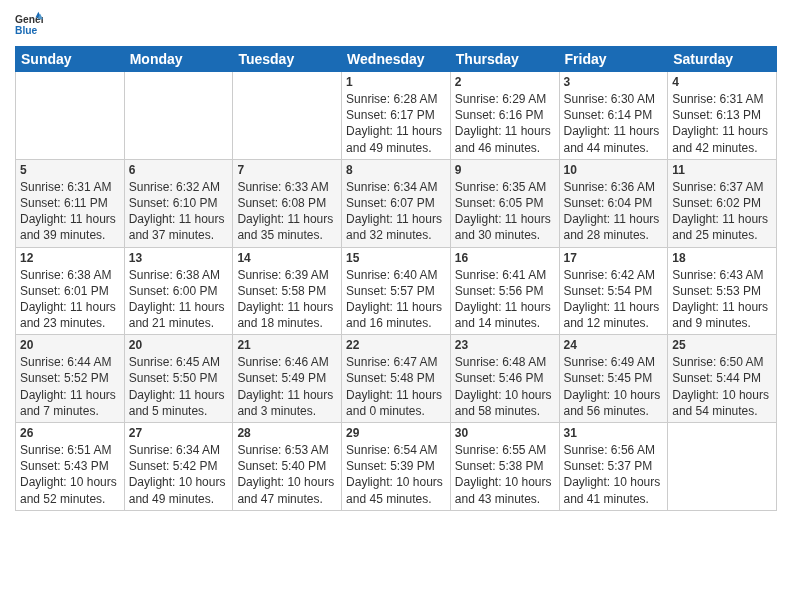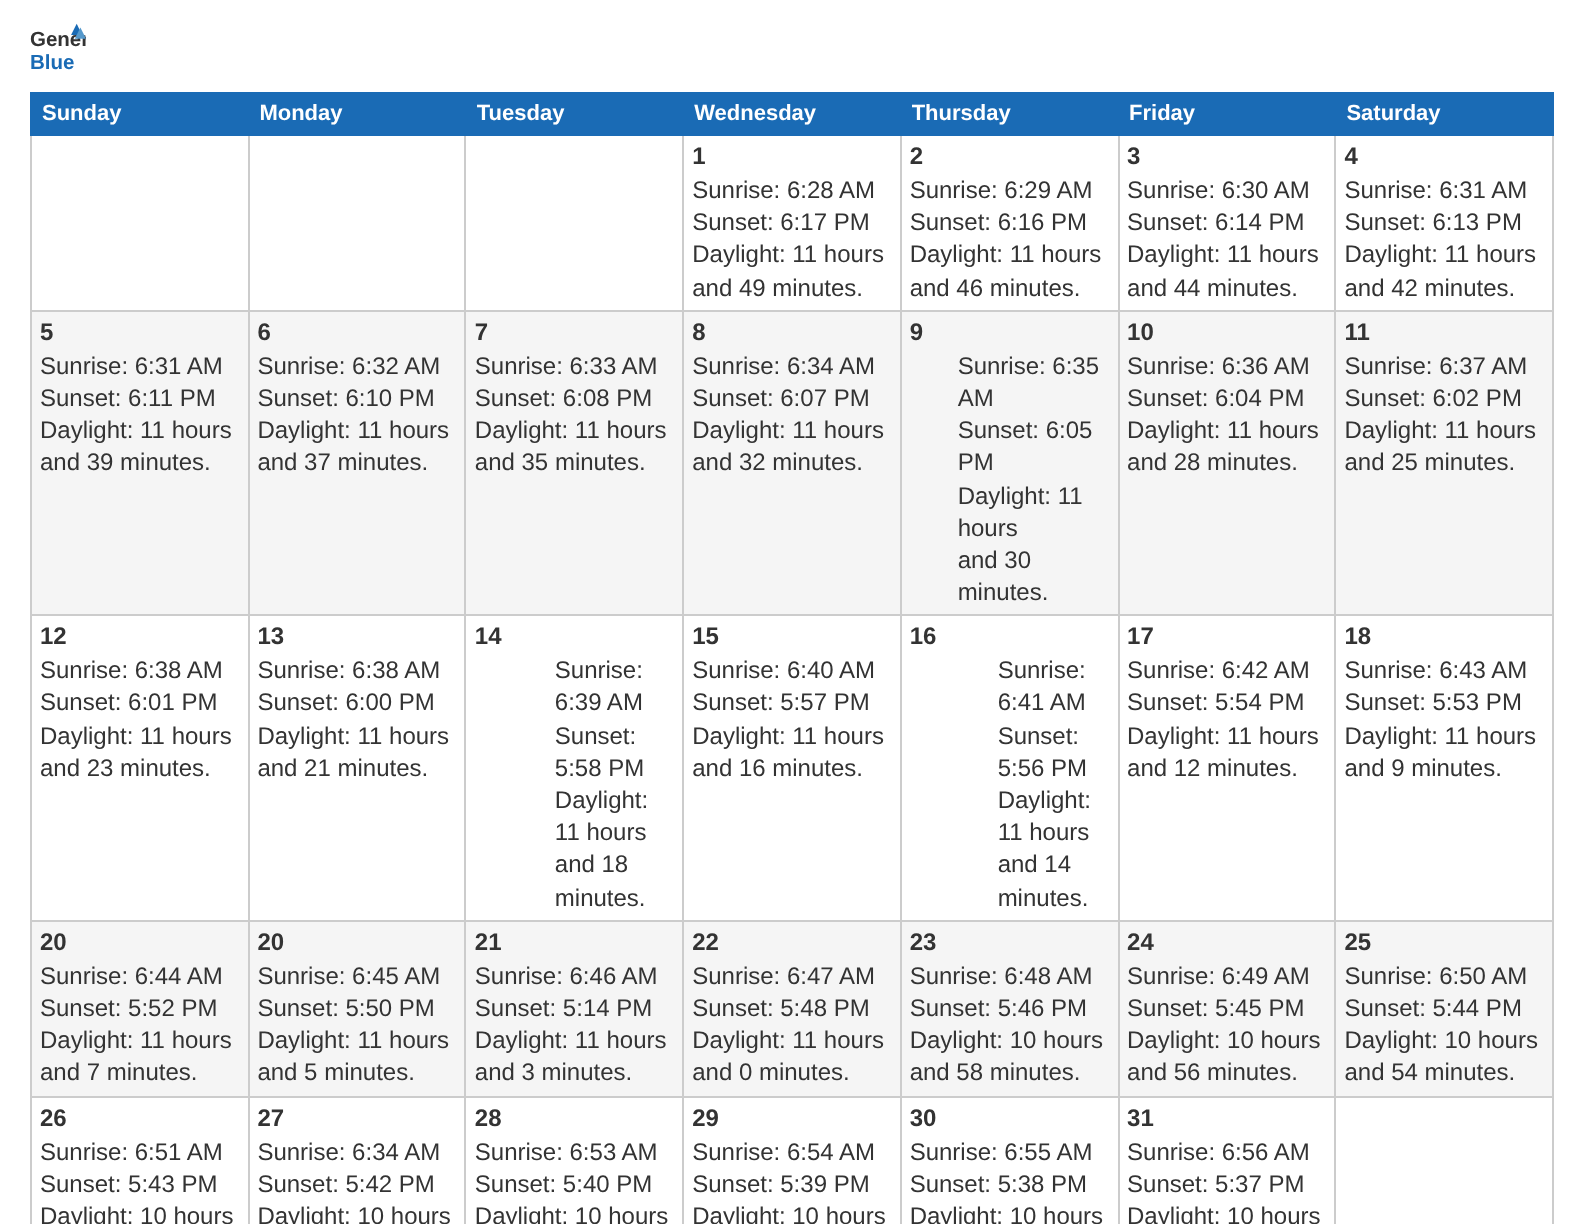--- a/index.html
+++ b/index.html
@@ -43,21 +43,21 @@
       color: #555;
     }
     .calendar {
       width: 100%;
       border-collapse: collapse;
       border: 1px solid #ccc;
     }
     .calendar th {
       background-color: #1a6bb5;
       color: #fff;
-      font-size: 11px;
+      font-size: 14px;
       font-weight: bold;
       text-align: left;
       padding: 4px 5px;
       border: 1px solid #1a6bb5;
     }
     .calendar td {
       border: 1px solid #ccc;
       vertical-align: top;
       padding: 3px 4px;
       width: calc(100% / 7);
@@ -176,21 +176,21 @@
           </td>
           <td>
             <span class="day-num">8</span>
             <div class="day-info" style="white-space: pre-line;">Sunrise: 6:34 AM
 Sunset: 6:07 PM
 Daylight: 11 hours
 and 32 minutes.</div>
           </td>
           <td>
             <span class="day-num">9</span>
-            <div class="day-info" style="white-space: pre-line; margin-left: 24px;">Sunrise: 6:35 AM
+            <div class="day-info" style="white-space: pre-line;">Sunrise: 6:35 AM
 Sunset: 6:05 PM
 Daylight: 11 hours
 and 30 minutes.</div>
           </td>
           <td>
             <span class="day-num">10</span>
             <div class="day-info" style="white-space: pre-line;">Sunrise: 6:36 AM
 Sunset: 6:04 PM
 Daylight: 11 hours
 and 28 minutes.</div>
@@ -213,35 +213,35 @@
           </td>
           <td>
             <span class="day-num">13</span>
             <div class="day-info" style="white-space: pre-line;">Sunrise: 6:38 AM
 Sunset: 6:00 PM
 Daylight: 11 hours
 and 21 minutes.</div>
           </td>
           <td>
             <span class="day-num">14</span>
-            <div class="day-info" style="white-space: pre-line; margin-left: 40px;">Sunrise: 6:39 AM
+            <div class="day-info" style="white-space: pre-line;">Sunrise: 6:39 AM
 Sunset: 5:58 PM
 Daylight: 11 hours
 and 18 minutes.</div>
           </td>
           <td>
             <span class="day-num">15</span>
             <div class="day-info" style="white-space: pre-line;">Sunrise: 6:40 AM
 Sunset: 5:57 PM
 Daylight: 11 hours
 and 16 minutes.</div>
           </td>
           <td>
             <span class="day-num">16</span>
-            <div class="day-info" style="white-space: pre-line; margin-left: 44px;">Sunrise: 6:41 AM
+            <div class="day-info" style="white-space: pre-line;">Sunrise: 6:41 AM
 Sunset: 5:56 PM
 Daylight: 11 hours
 and 14 minutes.</div>
           </td>
           <td>
             <span class="day-num">17</span>
             <div class="day-info" style="white-space: pre-line;">Sunrise: 6:42 AM
 Sunset: 5:54 PM
 Daylight: 11 hours
 and 12 minutes.</div>
@@ -265,21 +265,21 @@
           <td>
             <span class="day-num">20</span>
             <div class="day-info" style="white-space: pre-line;">Sunrise: 6:45 AM
 Sunset: 5:50 PM
 Daylight: 11 hours
 and 5 minutes.</div>
           </td>
           <td>
             <span class="day-num">21</span>
             <div class="day-info" style="white-space: pre-line;">Sunrise: 6:46 AM
-Sunset: 5:14 PM
+Sunset: 5:49 PM
 Daylight: 11 hours
 and 3 minutes.</div>
           </td>
           <td>
             <span class="day-num">22</span>
             <div class="day-info" style="white-space: pre-line;">Sunrise: 6:47 AM
 Sunset: 5:48 PM
 Daylight: 11 hours
 and 0 minutes.</div>
           </td>

